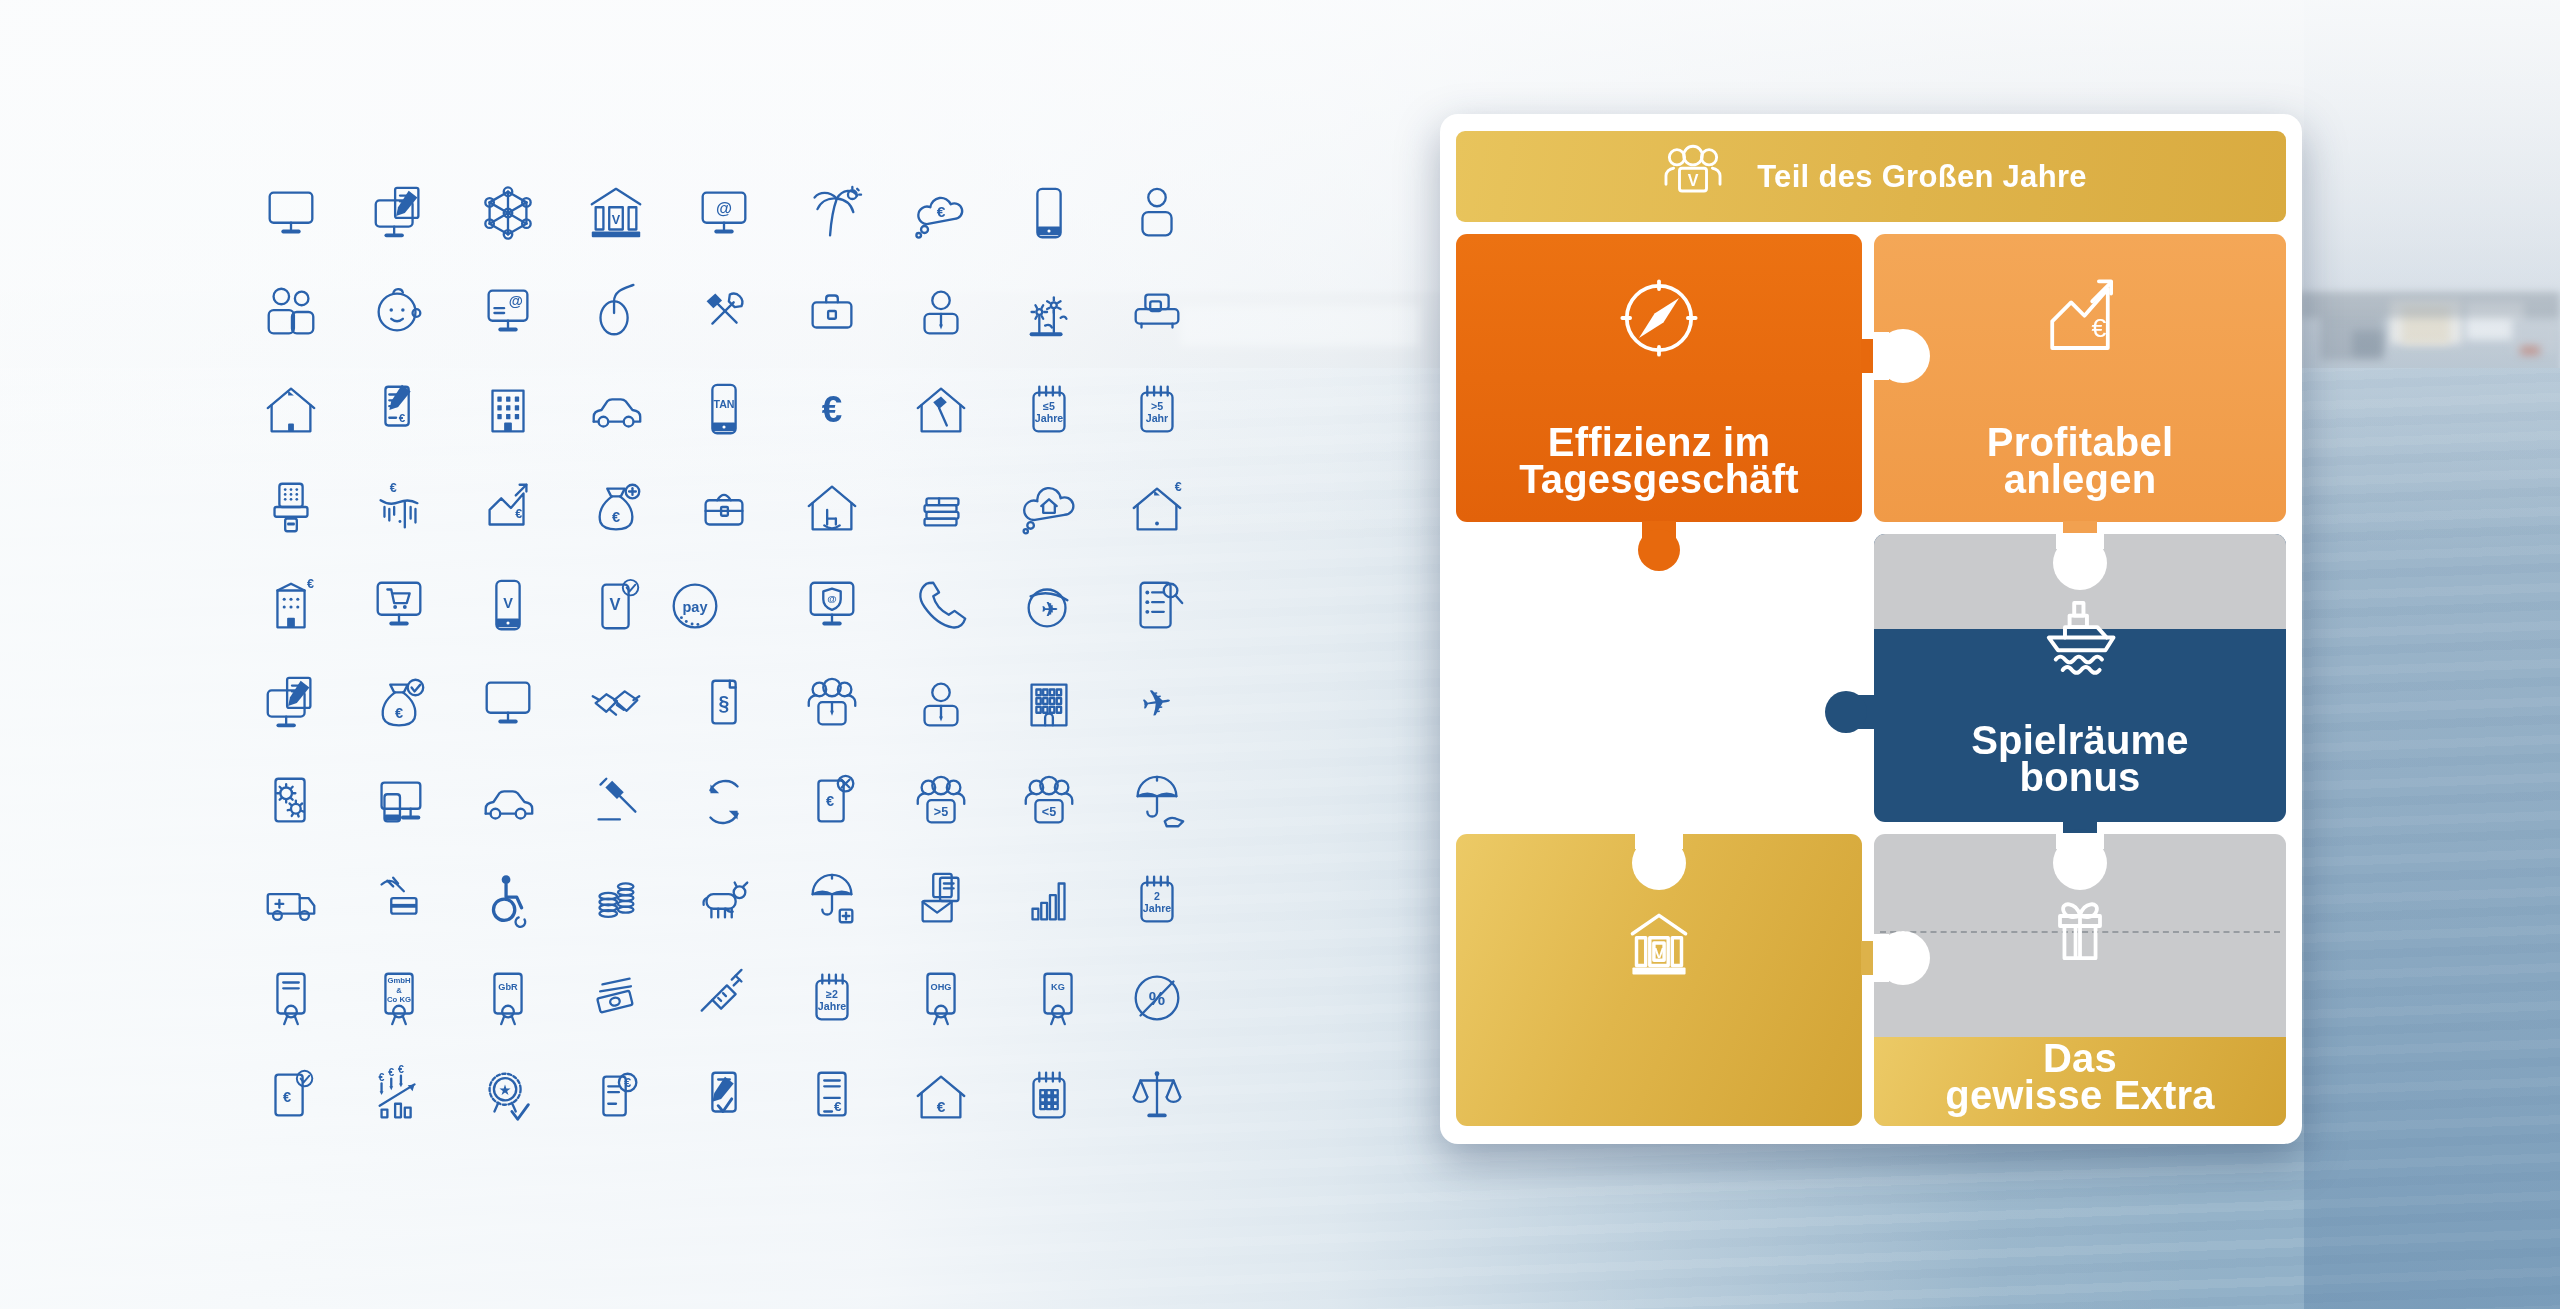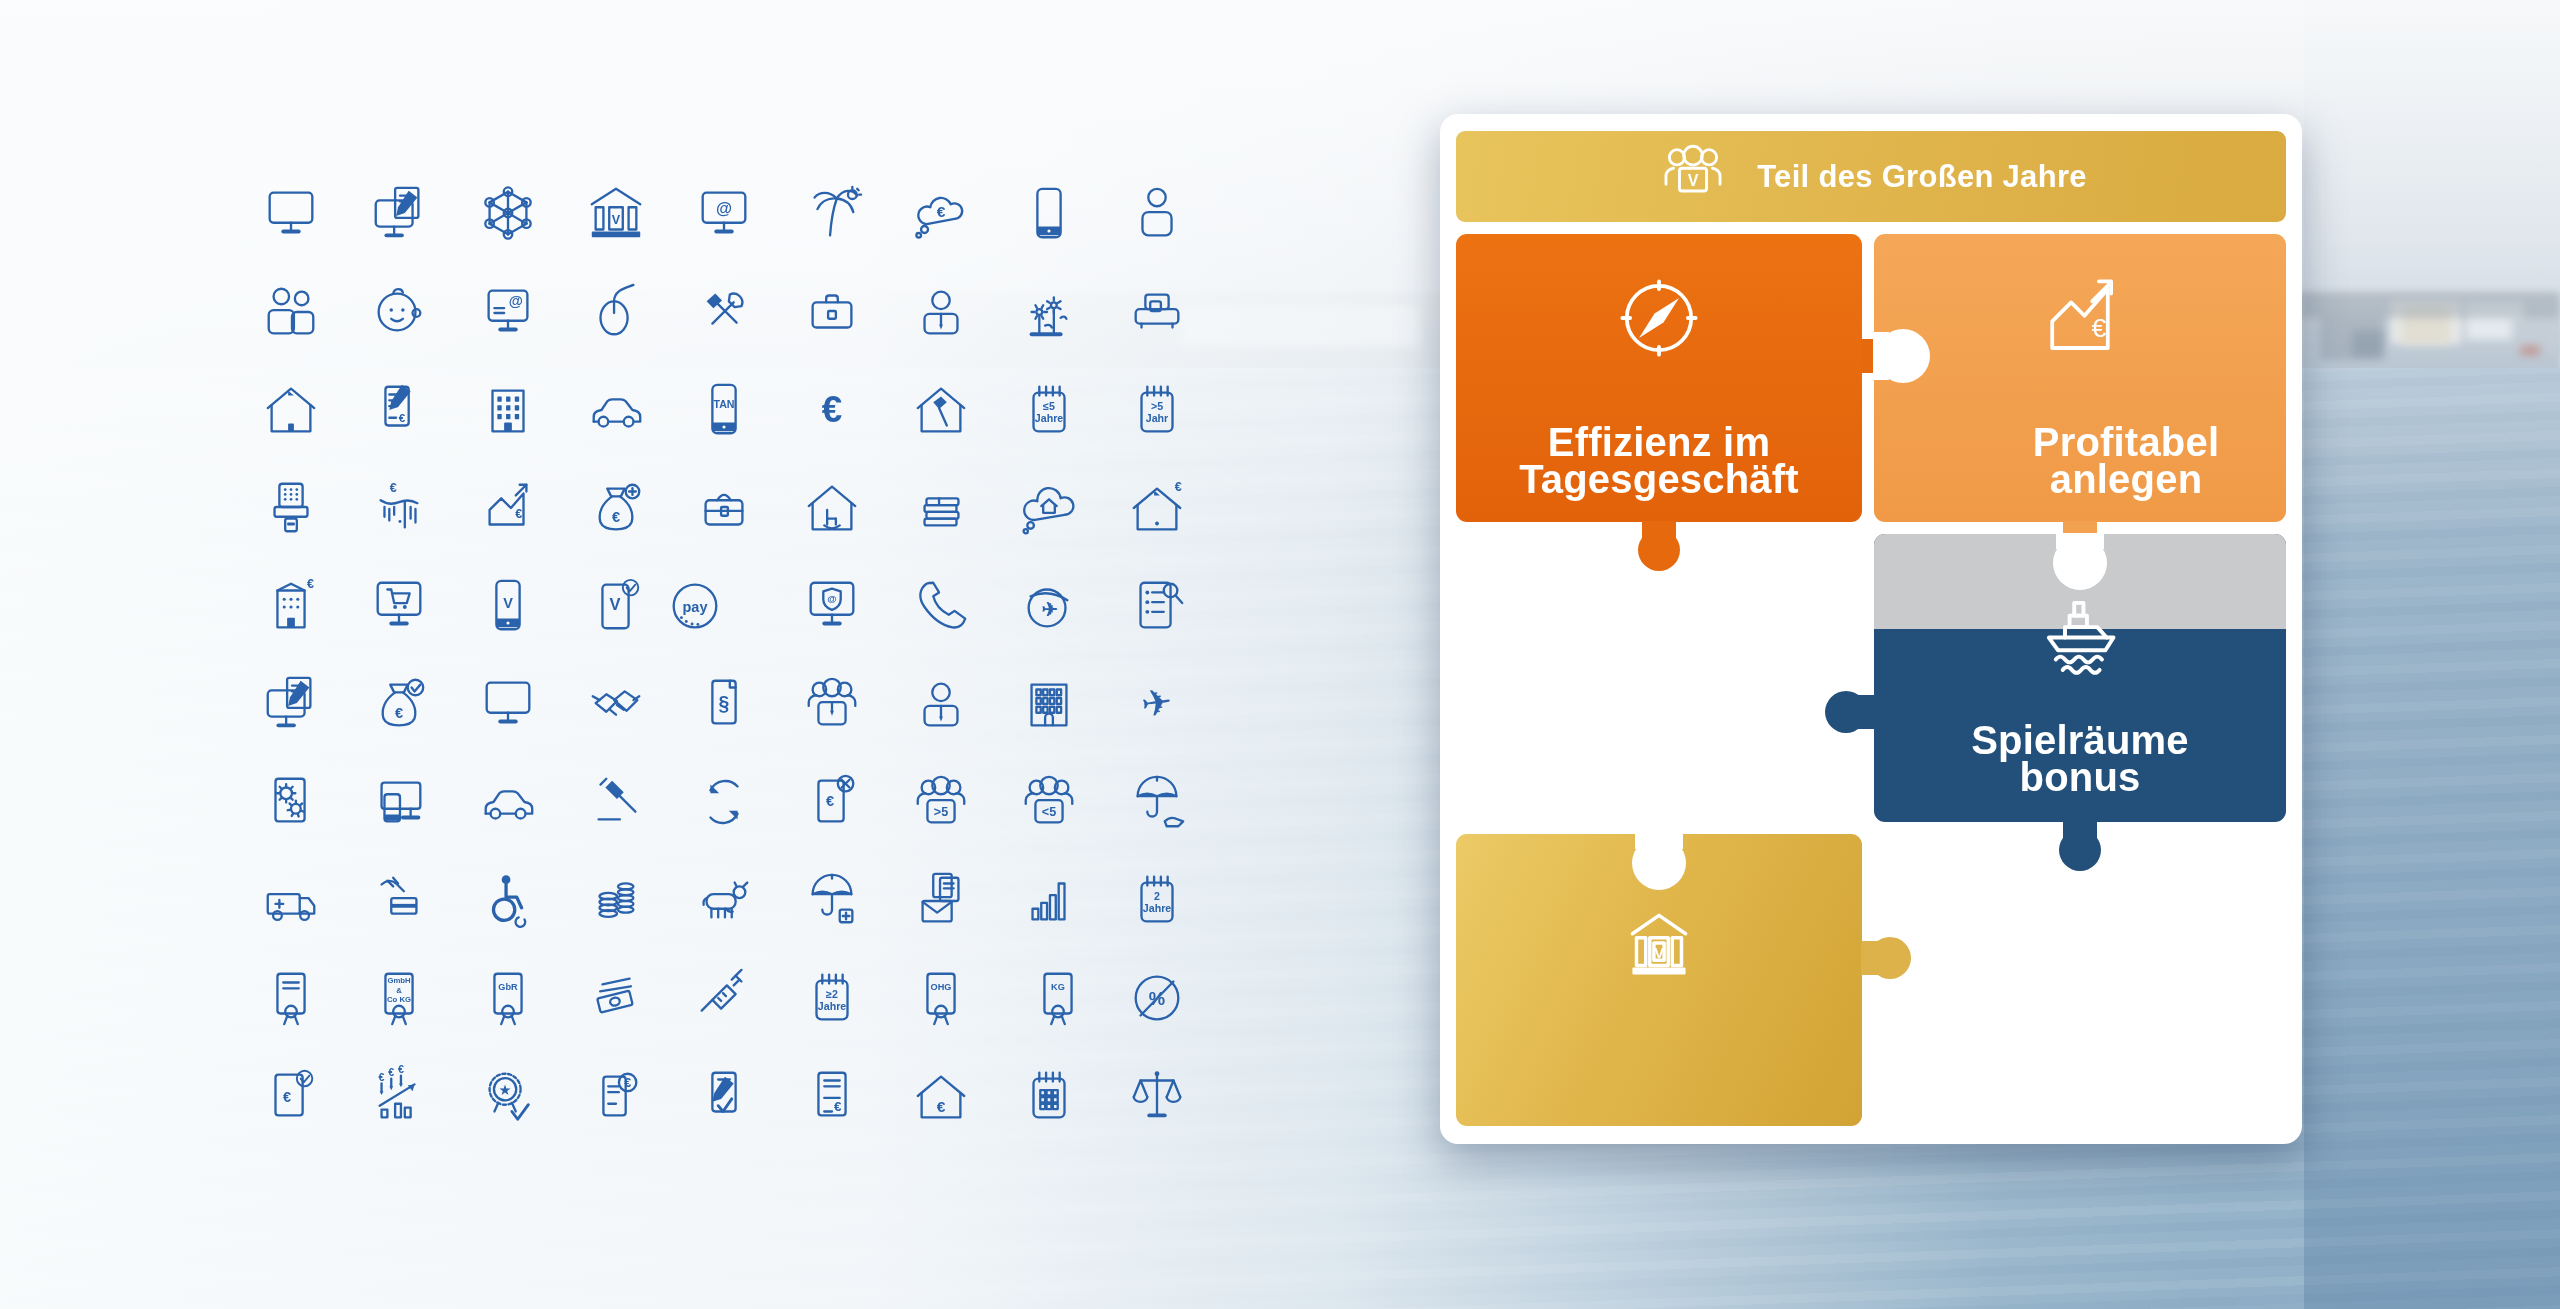--- a/index.html
+++ b/index.html
@@ -1022,21 +1022,21 @@
         <div class="stem" style="background: rgb(255, 255, 255); width: 16px; height: 48px; top: 98px; left: -1px;"></div>
         <div class="knob" style="background: rgb(255, 255, 255); border-radius: 50%; width: 54px; height: 54px; top: 95px; left: 2px;"></div>
         <div class="stem" style="background: rgb(242, 161, 80); width: 34px; height: 22px; left: 189px; bottom: -21px;"></div>
         <div class="knob" style="background: rgb(242, 161, 80); border-radius: 50%; width: 42px; height: 42px; left: 185px; bottom: -49px;"></div>
         <div class="p-icon" style="top: 34px;"><svg viewBox="0 0 90 90" width="100" height="100" fill="none" stroke="#ffffff" stroke-width="3.4" stroke-linecap="round" stroke-linejoin="round">
             <path d="M20,72 V48 L37,31 l12,12 21,-24 V72 Z"></path>
             <path d="M56,30 L73,13"></path>
             <path d="M62,12 h11 v11"></path>
             <text x="62" y="62" font-size="24" fill="#fff" stroke="none" text-anchor="middle">€</text>
           </svg></div>
-        <div class="p-title" style="bottom: 24px; margin-left: 46px;">Profitabel
+        <div class="p-title" style="bottom: 24px;">Profitabel
 anlegen</div>
       </div>
       <div class="piece" style="left: 434px; top: 420px; width: 412px; height: 288px; background: rgb(35, 80, 123);">
         <div class="band" style="top: 0px; height: 95px; background: rgb(201, 202, 204); border-radius: 11px 11px 0px 0px;"></div>
         <div class="stem" style="background: rgb(255, 255, 255); width: 48px; height: 16px; left: 182px; top: -1px;"></div>
         <div class="knob" style="background: rgb(255, 255, 255); border-radius: 50%; width: 54px; height: 54px; left: 179px; top: 2px;"></div>
         <div class="stem" style="background: rgb(35, 80, 123); width: 22px; height: 34px; top: 161px; left: -21px;"></div>
         <div class="knob" style="background: rgb(35, 80, 123); border-radius: 50%; width: 42px; height: 42px; top: 157px; left: -49px;"></div>
         <div class="stem" style="background: rgb(35, 80, 123); width: 34px; height: 22px; left: 189px; bottom: -21px;"></div>
         <div class="knob" style="background: rgb(35, 80, 123); border-radius: 50%; width: 42px; height: 42px; left: 185px; bottom: -49px;"></div>
@@ -1059,15 +1059,33 @@
         <div class="p-icon" style="top: 66px;"><svg viewBox="0 0 90 90" width="92" height="92" fill="none" stroke="#ffffff" stroke-width="3.4" stroke-linecap="round" stroke-linejoin="round">
             <path d="M19,33 L45,15 71,33"></path>
             <rect x="23" y="37" width="9" height="27"></rect>
             <rect x="58" y="37" width="9" height="27"></rect>
             <rect x="36" y="37" width="18" height="27"></rect>
             <rect x="40" y="42" width="10" height="17"></rect>
             <text x="45" y="57" font-size="15" font-weight="bold" fill="#fff" stroke="none" text-anchor="middle">V</text>
             <rect x="19" y="66" width="52" height="7" fill="#fff" stroke="none" rx="1"></rect>
           </svg></div>
       </div>
+      <div class="piece" style="left: 434px; top: 720px; width: 412px; height: 292px; background: rgb(201, 202, 204);">
+        <div class="band" style="bottom: 0px; height: 89px; background: linear-gradient(115deg, rgb(236, 202, 102) 0%, rgb(224, 182, 75) 45%, rgb(210, 163, 52) 100%); border-radius: 0px 0px 11px 11px;"></div>
+        <div class="dash" style="top: 97px;"></div>
+        <div class="stem" style="background: rgb(255, 255, 255); width: 48px; height: 16px; left: 182px; top: -1px;"></div>
+        <div class="knob" style="background: rgb(255, 255, 255); border-radius: 50%; width: 54px; height: 54px; left: 179px; top: 2px;"></div>
+        <div class="stem" style="background: rgb(255, 255, 255); width: 16px; height: 48px; top: 100px; left: -1px;"></div>
+        <div class="knob" style="background: rgb(255, 255, 255); border-radius: 50%; width: 54px; height: 54px; top: 97px; left: 2px;"></div>
+        <div class="p-icon" style="top: 42px;"><svg viewBox="0 0 90 90" width="100" height="100" fill="none" stroke="#ffffff" stroke-width="3.4" stroke-linecap="round" stroke-linejoin="round">
+            <rect x="31" y="45" width="28" height="29"></rect>
+            <rect x="27" y="36" width="36" height="9"></rect>
+            <line x1="45" y1="36" x2="45" y2="74"></line>
+            <line x1="41" y1="45" x2="41" y2="74"></line>
+            <path d="M45,35 c-4,-12 -17,-12 -15,-4 c2,7 11,7 15,4 Z"></path>
+            <path d="M45,35 c4,-12 17,-12 15,-4 c-2,7 -11,7 -15,4 Z"></path>
+          </svg></div>
+        <div class="p-title" style="bottom: 12px;">Das
+gewisse Extra</div>
+      </div>
     </div>
 
 </div>
 
 </body></html>

